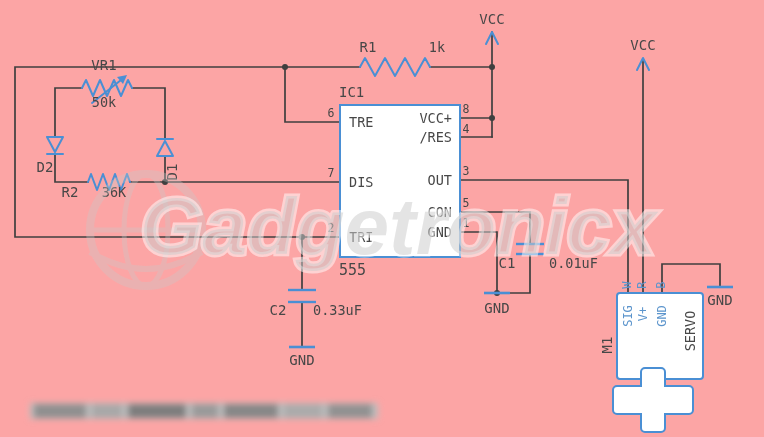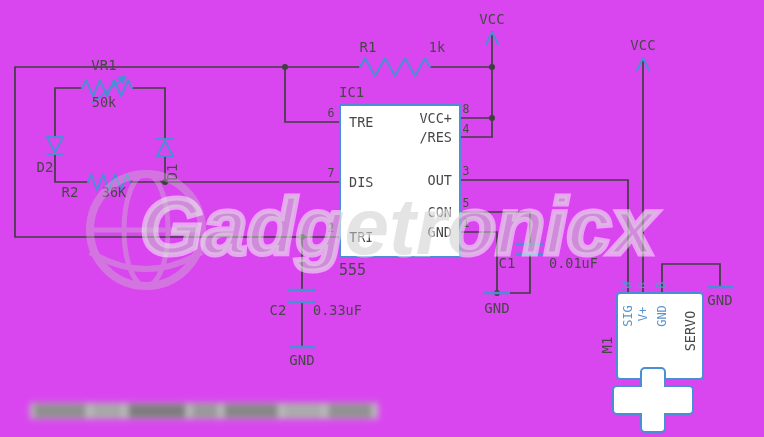--- a/index.html
+++ b/index.html
@@ -1,16 +1,16 @@
 <!DOCTYPE html>
 <html><head>
 <meta charset="utf-8">
 <style>
   html,body{margin:0;padding:0;background:#ffffff;}
-  .stage{position:relative;width:764px;height:437px;background:#d946ef;overflow:hidden;}
+  .stage{position:relative;width:764px;height:437px;background:#fca5a5;overflow:hidden;}
   svg{display:block;}
   text{font-family:"DejaVu Sans Mono",monospace;}
   .wire{stroke:#3f3f3f;stroke-width:1.7;fill:none;stroke-linecap:square;}
   .sym{stroke:#4a8fd4;stroke-width:2;fill:none;stroke-linecap:round;stroke-linejoin:round;}
   .symfill{fill:#4a8fd4;stroke:none;}
   .symwhite{fill:#ffffff;stroke:#4a8fd4;stroke-width:2;}
   .gndbar{stroke:#4a8fd4;stroke-width:2.6;stroke-linecap:butt;}
   .plates{stroke:#4a8fd4;stroke-width:2.4;stroke-linecap:butt;}
   .lbl{fill:#474747;font-size:14px;}
   .val{fill:#474747;font-size:13.5px;}

